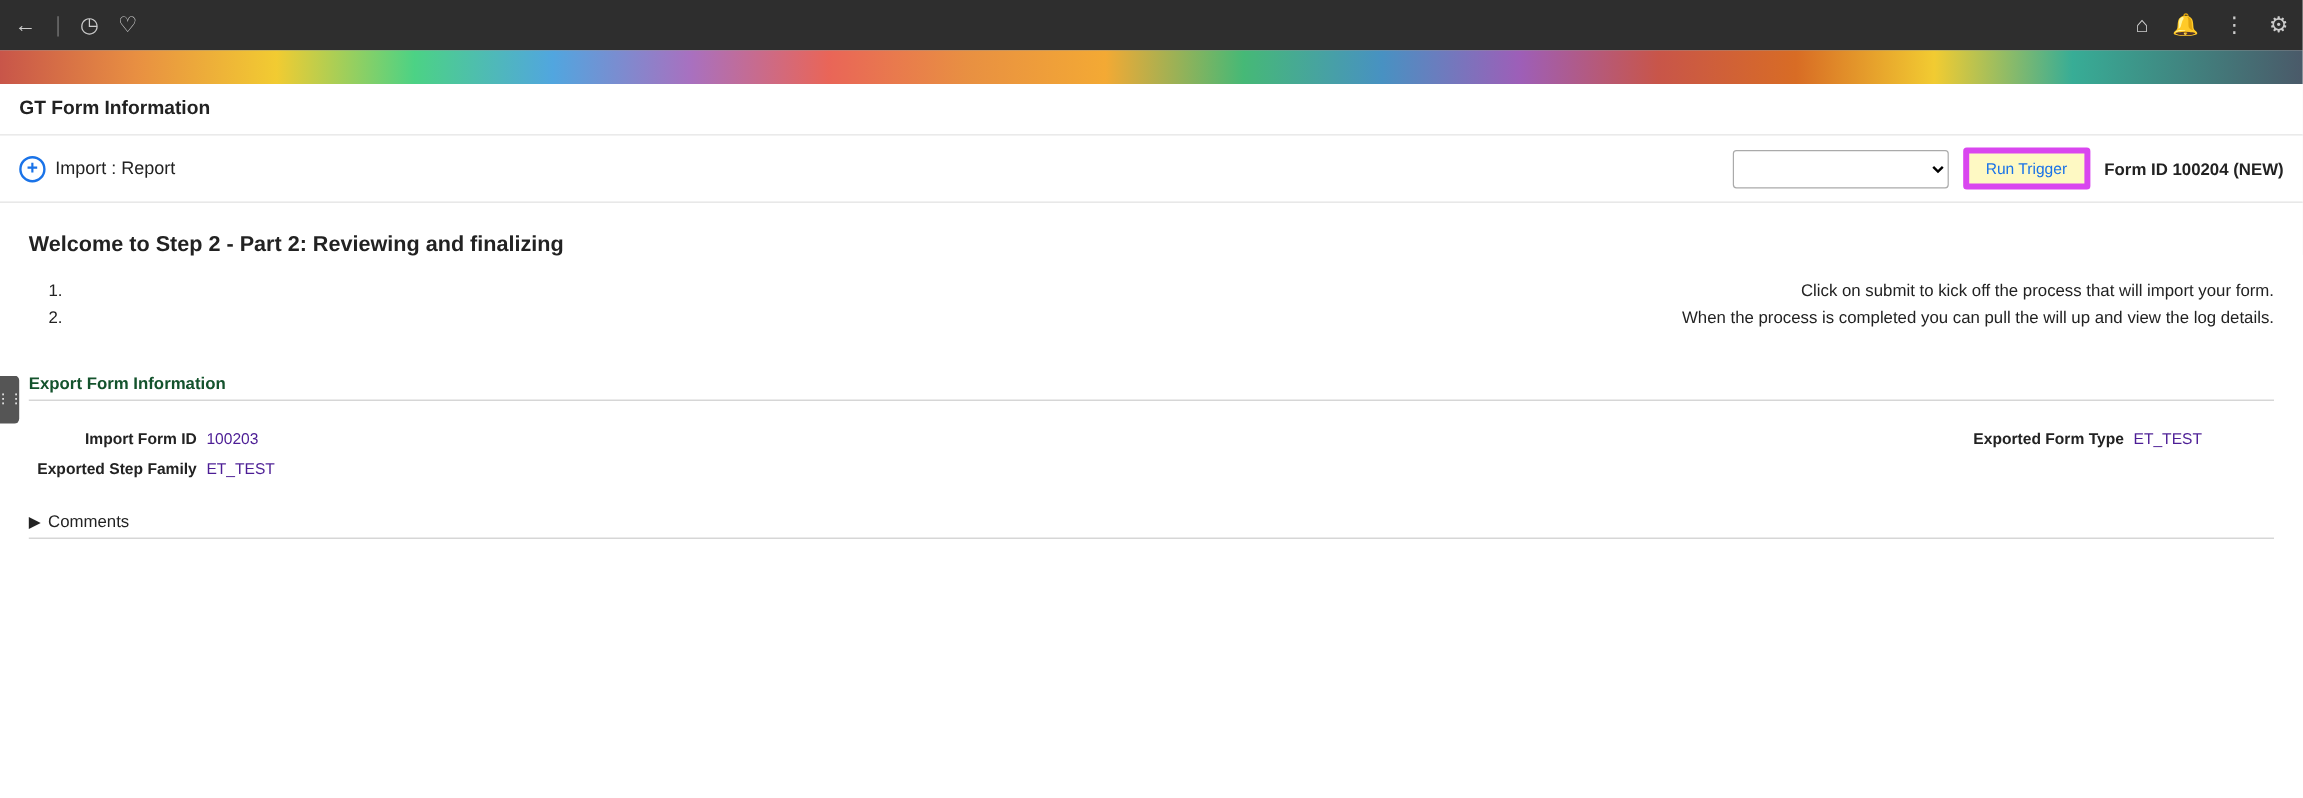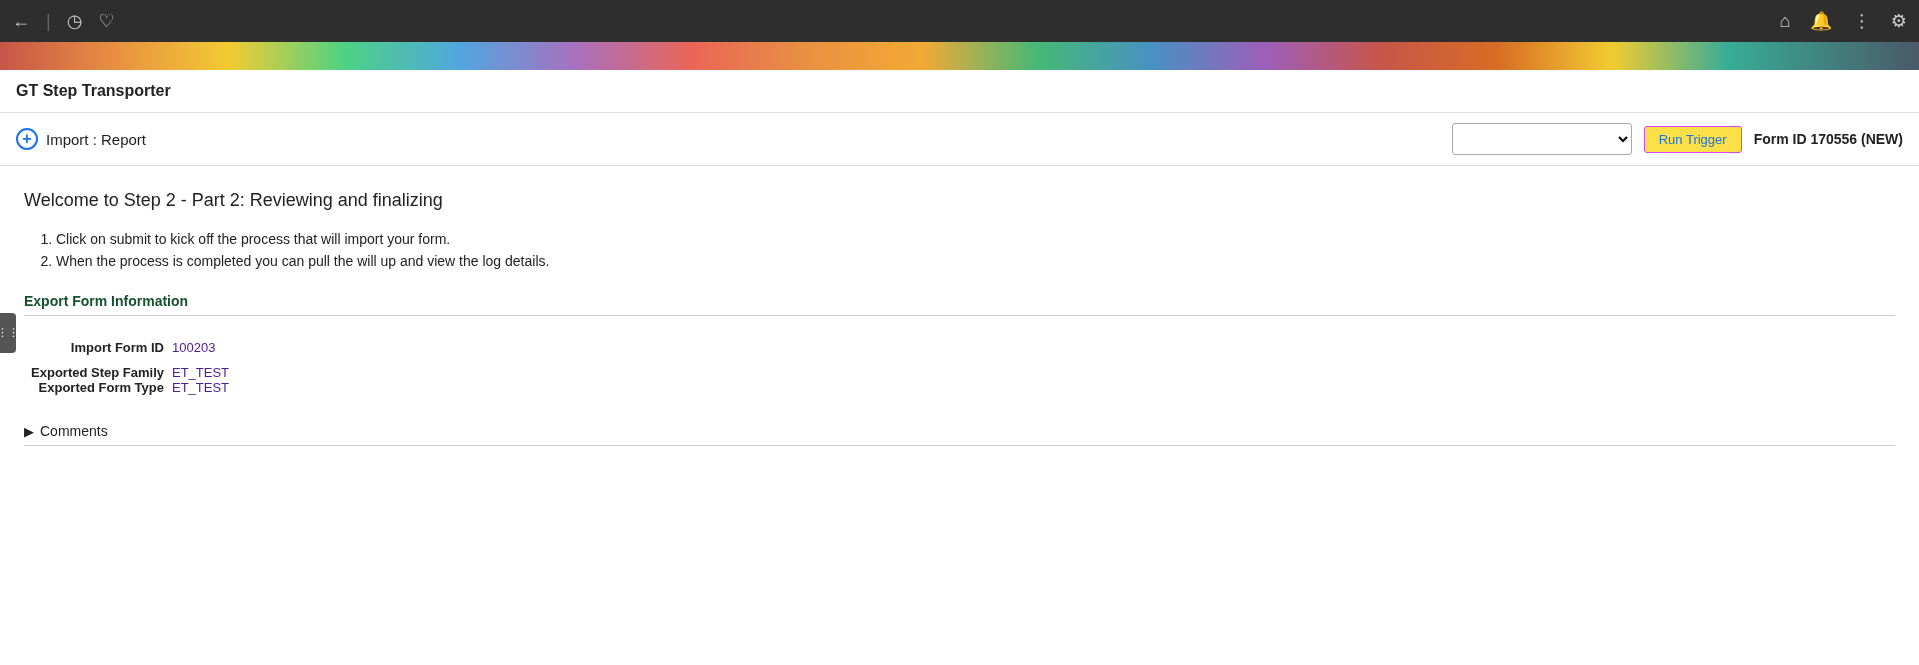--- a/index.html
+++ b/index.html
@@ -97,22 +97,22 @@
     .trigger-select {
       width: 180px;
       height: 32px;
       border: 1px solid #aaa;
       border-radius: 3px;
       font-size: 13px;
       padding: 0 6px;
       background: #fff;
     }
     .run-trigger-btn {
-      border: 1px solid #d946ef;
-      background: #fde047;
+      border: 5px solid #d946ef;
+      background: #fef9c3;
       color: #1a73e8;
       padding: 5px 14px;
       font-size: 13px;
       cursor: pointer;
       border-radius: 3px;
     }
     .form-id-label {
       font-size: 14px;
       font-weight: bold;
       color: #222;
@@ -120,34 +120,35 @@
 
     
     .main-content {
       background: #fff;
       padding: 24px 24px;
       min-height: 500px;
     }
 
     .welcome-heading {
       font-size: 18px;
-      font-weight: normal;
+      font-weight: bold;
       color: #222;
       margin-bottom: 20px;
     }
 
     .intro-text {
       font-size: 14px;
       color: #222;
       margin-bottom: 12px;
     }
 
     .steps-list {
       margin-left: 32px;
-      margin-bottom: 14px;
+      margin-bottom: 29px;
+      text-align: right;
     }
     .steps-list li {
       font-size: 14px;
       color: #222;
       margin-bottom: 6px;
     }
 
     
     .section-title {
       font-size: 14px;
@@ -193,21 +194,20 @@
       text-align: right;
     }
     .field-value {
       font-size: 13px;
       color: #4c1d95;
     }
     .fields-container {
       display: flex;
       justify-content: space-between;
       padding: 8px 0;
-      flex-direction: column;
     }
     .fields-left {
       display: flex;
       flex-direction: column;
       gap: 10px;
     }
     .fields-right {
       display: flex;
       flex-direction: column;
       gap: 10px;
@@ -251,34 +251,34 @@
     <span class="top-bar-icon">⌂</span>
     <span class="top-bar-icon">🔔</span>
     <span class="top-bar-icon">⋮</span>
     <span class="top-bar-icon">⚙</span>
   </div>
 </div>
 
 <div class="banner-strip"></div>
 
 <div class="app-title-bar">
-  <span class="app-title">GT Step Transporter</span>
+  <span class="app-title">GT Form Information</span>
 </div>
 
 <div class="header-row">
   <div class="import-label">
     <div class="import-plus-icon">+</div>
     <span>Import :  Report</span>
   </div>
   <div class="header-right">
     <select class="trigger-select">
       <option value=""></option>
     </select>
     <button class="run-trigger-btn">Run Trigger</button>
-    <span class="form-id-label">Form ID 170556 (NEW)</span>
+    <span class="form-id-label">Form ID 100204 (NEW)</span>
   </div>
 </div>
 
 <div class="main-content">
 
   <div class="sidebar-handle">⋮⋮</div>
 
   <h2 class="welcome-heading">Welcome to Step 2 - Part 2: Reviewing and finalizing</h2>
 
 

